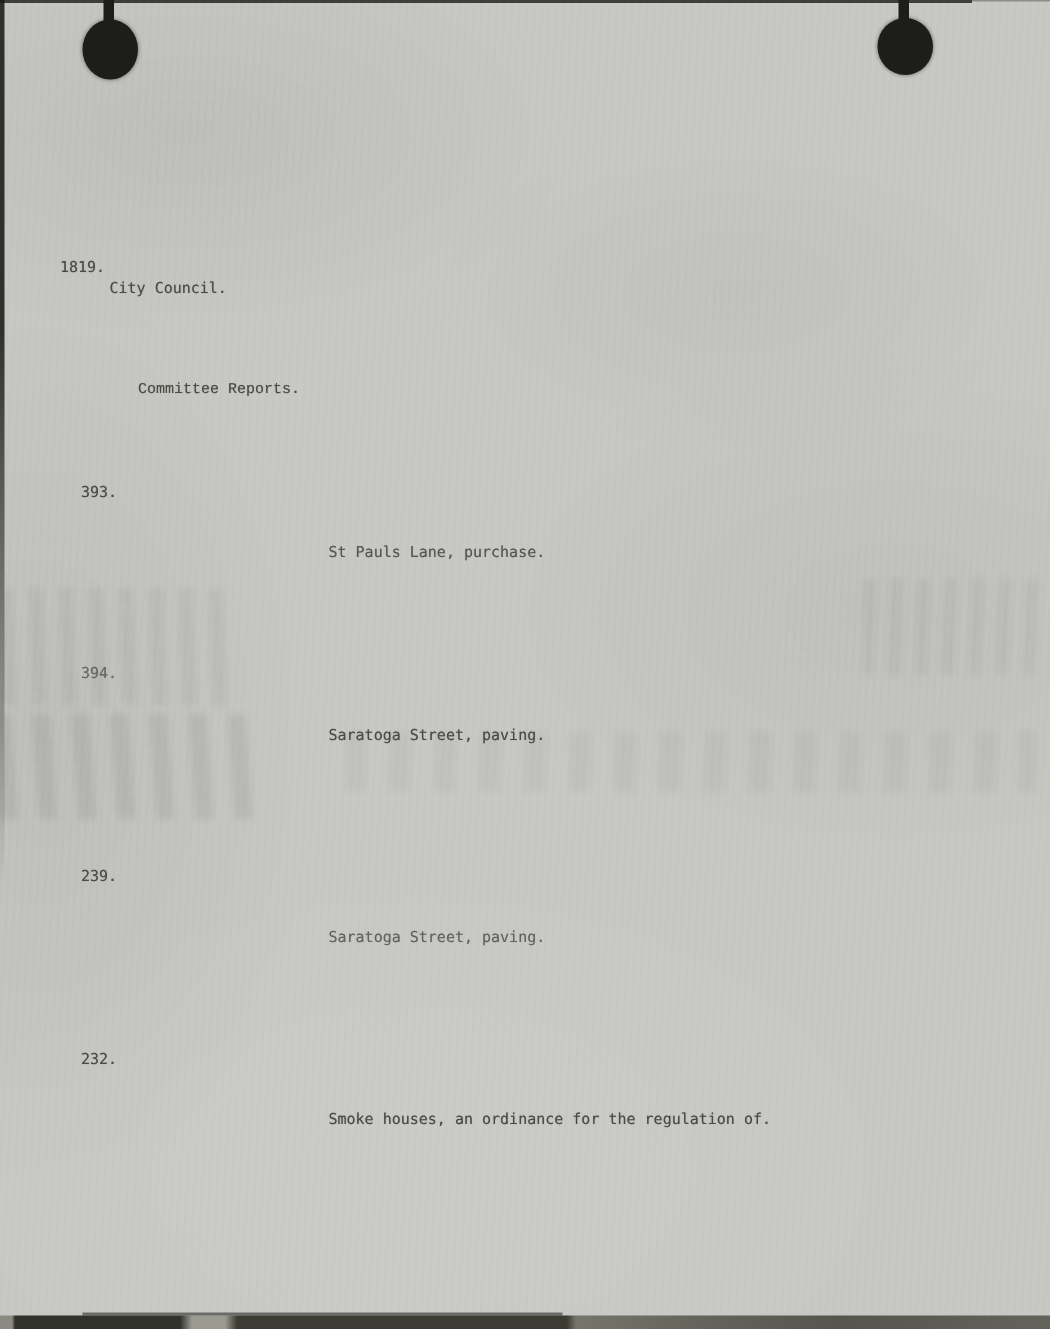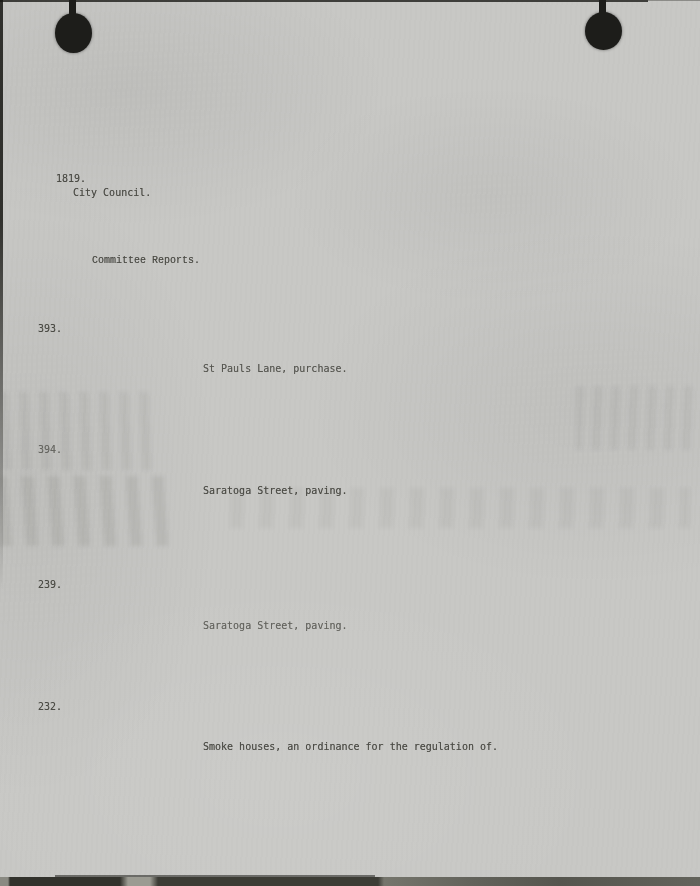--- a/index.html
+++ b/index.html
@@ -49,25 +49,25 @@
   .g3{left:0px;top:476px;width:175px;height:70px;
     background:repeating-linear-gradient(86deg, rgba(60,60,54,.18) 0 12px, transparent 12px 26px);}
   .g4{left:230px;top:488px;width:460px;height:40px;
     background:repeating-linear-gradient(91deg, rgba(70,70,64,.10) 0 14px, transparent 14px 30px);}
   
   .content{
     position:absolute;inset:0;color:var(--ink,#4b4b45);
     font-size:10px;line-height:13.5px;white-space:pre;
     text-shadow:0 0 .6px rgba(75,75,69,.55);
   }
-  .year{position:absolute;left:56px;top:172px;}
+  .year{position:absolute;left:40px;top:172px;}
   .title{position:absolute;left:73px;top:186px;text-align:right;}
   .sections{position:absolute;left:0;top:200px;right:0;}
   .section-heading{margin-left:92px;font-family:Liberation Mono, monospace;}
-  .entry{position:relative;}
+  .entry{position:relative;margin-left:16px;}
   .entry .num{position:absolute;left:38px;top:0;}
   .entry .desc{margin-left:203px;}
   
   .entry:nth-child(3n) .desc{opacity:.8;}
   .entry:nth-child(4n+1) .desc{opacity:.9;}
   .entry:nth-child(5n+2) .num{opacity:.75;}
   .entry:nth-child(7n) .desc{opacity:.7;}
 </style>
 </head>
 <body>

